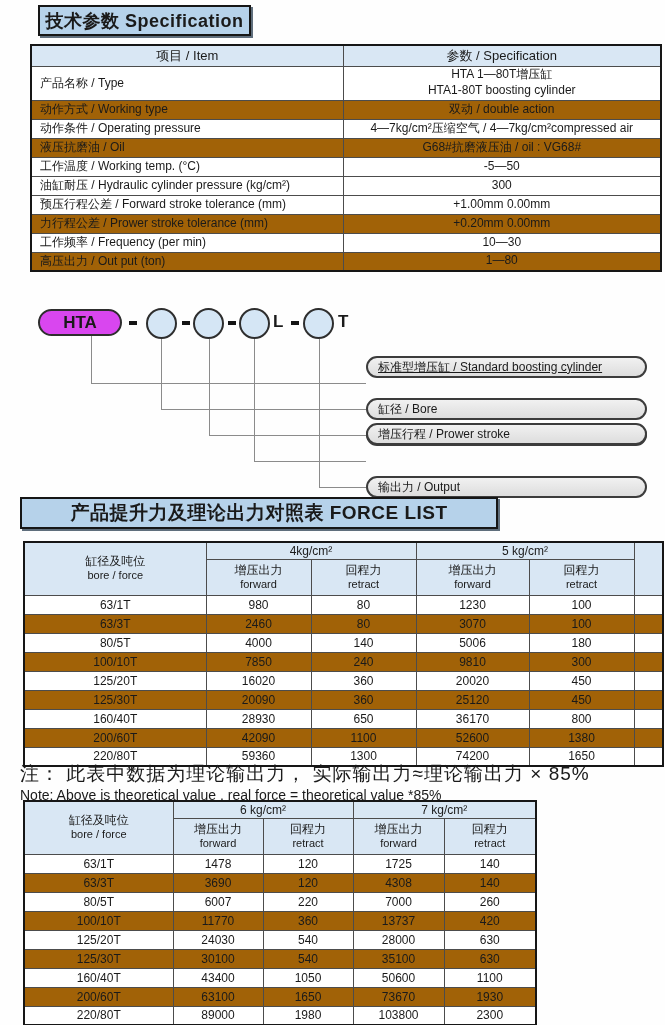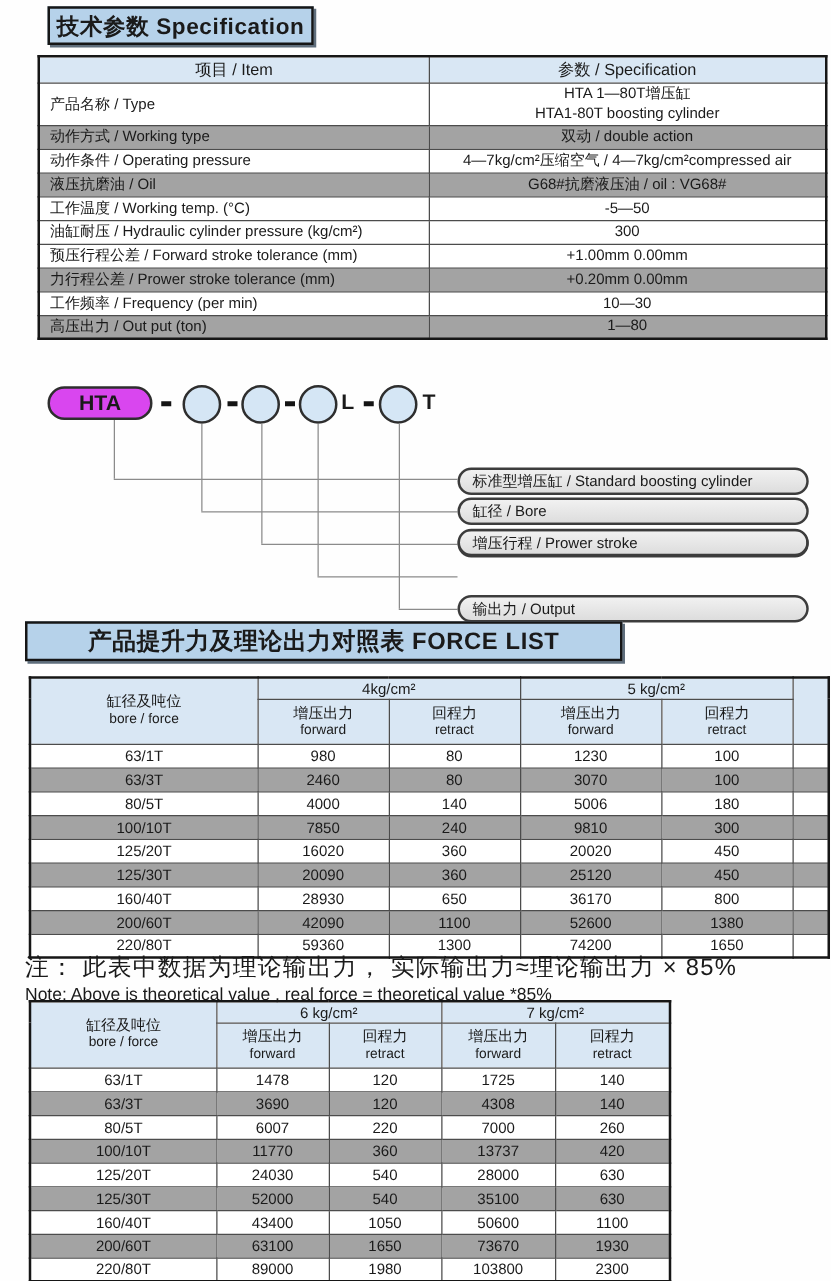--- a/index.html
+++ b/index.html
@@ -16,21 +16,21 @@
     font-weight:bold; letter-spacing:0.5px; box-sizing:border-box;
   }
   #title-spec  { left:38px; top:5px;  width:213px; height:31px; font-size:18px; }
   #title-force { left:20px; top:497px; width:478px; height:32px; font-size:19px; }
 
   
   table { position:absolute; border-collapse:collapse; table-layout:fixed; border:2px solid #161616; }
   th,td { border:1px solid #4c4c4c; font-size:12px; padding:0 2px; overflow:hidden; white-space:nowrap; box-sizing:border-box; }
   thead th { background:#d9e7f4; font-weight:normal; }
   tr.white td { background:#ffffff; }
-  tr.gray  td { background:#a3a3a3; }
+  tr.gray  td { background:#a16207; }
 
   #spec-table { left:30px; top:44px; width:630px; }
   #spec-table thead tr { height:21px; }
   #spec-table thead th { font-size:13px; }
   #spec-table tbody tr { height:19px; }
   #spec-table tbody tr.tall { height:34px; }
   #spec-table td.item { text-align:left; padding-left:8px;margin-left:36px; }
   #spec-table td.val  { text-align:center; }
   #spec-table .spec-value-line { line-height:1.3; font-size:12px; }
 
@@ -170,21 +170,21 @@
   <div class="vline" style="left:161px;top:339px; height:70px;"></div>
   <div class="vline" style="left:209px;top:339px; height:96px;"></div>
   <div class="vline" style="left:254px;top:339px; height:122px;"></div>
   <div class="vline" style="left:319px;top:339px; height:148px;"></div>
   <div class="hline" style="left:91px; top:383px; width:275px;"></div>
   <div class="hline" style="left:161px;top:409px; width:205px;"></div>
   <div class="hline" style="left:209px;top:435px; width:157px;"></div>
   <div class="hline" style="left:254px;top:461px; width:112px;"></div>
   <div class="hline" style="left:319px;top:487px; width:47px;"></div>
 
-  <div class="callout" style="top:374px;">标准型增压缸 / Standard boosting cylinder</div>
+  <div class="callout" style="top:356px;text-decoration:underline;">标准型增压缸 / Standard boosting cylinder</div>
   <div class="callout" style="top:398px;">缸径 / Bore</div>
   <div class="callout" style="top:424px;">行程 / Stroke</div>
   <div class="callout" style="top:423px;">增压行程 / Prower stroke</div>
   <div class="callout" style="top:476px;text-align:right;">输出力 / Output</div>
 
   <div id="title-force" class="title-box">产品提升力及理论出力对照表 FORCE LIST</div>
 
   <table id="force-table-1" class="force-table">
     <colgroup>
       <col style="width:182px">
@@ -371,21 +371,21 @@
         </tr>
         <tr class="white">
           <td>125/20T</td>
           <td>24030</td>
           <td>540</td>
           <td>28000</td>
           <td>630</td>
         </tr>
         <tr class="gray">
           <td>125/30T</td>
-          <td>52000</td>
+          <td>30100</td>
           <td>540</td>
           <td>35100</td>
           <td>630</td>
         </tr>
         <tr class="white">
           <td>160/40T</td>
           <td>43400</td>
           <td>1050</td>
           <td>50600</td>
           <td>1100</td>

